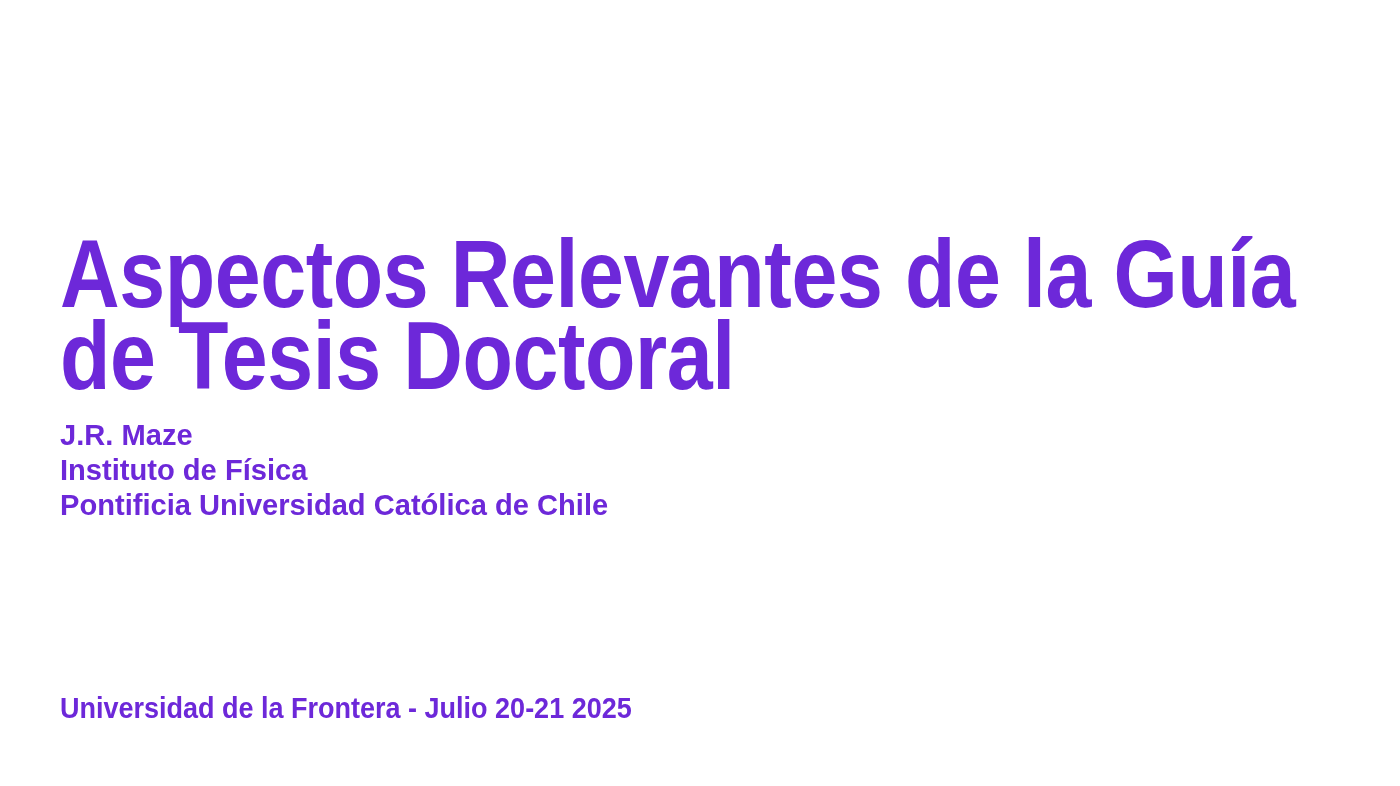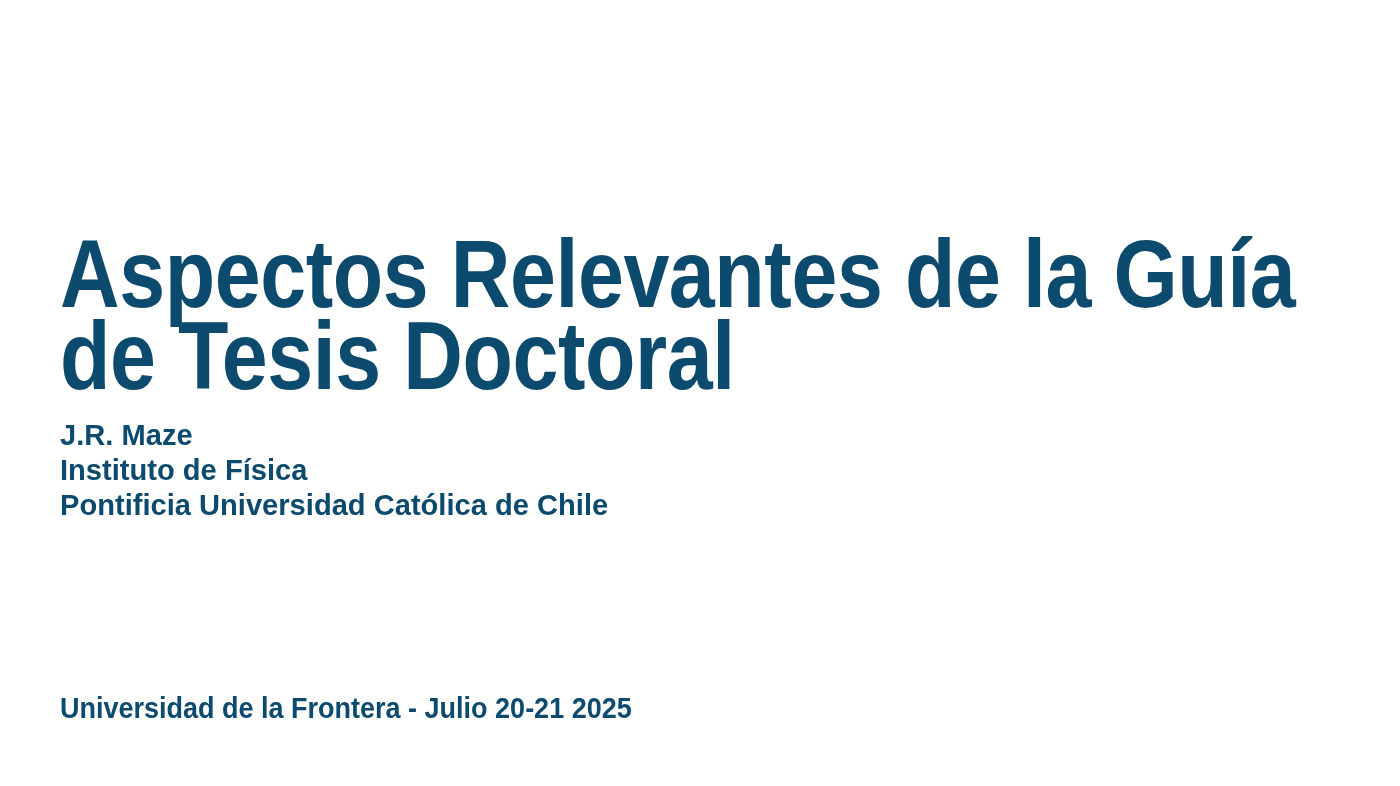--- a/index.html
+++ b/index.html
@@ -7,21 +7,21 @@
     padding: 0;
     background: #ffffff;
   }
   .slide {
     position: relative;
     width: 1400px;
     height: 786px;
     background: #ffffff;
     overflow: hidden;
     font-family: "Liberation Sans", "DejaVu Sans", sans-serif;
-    color: #0c4a6e;
+    color: #6d28d9;
   }
   
   .title-block {
     position: absolute;
     left: 60px;
     top: 233px;
     font-weight: bold;
     font-size: 96px;
     line-height: 82px;
     white-space: nowrap;

